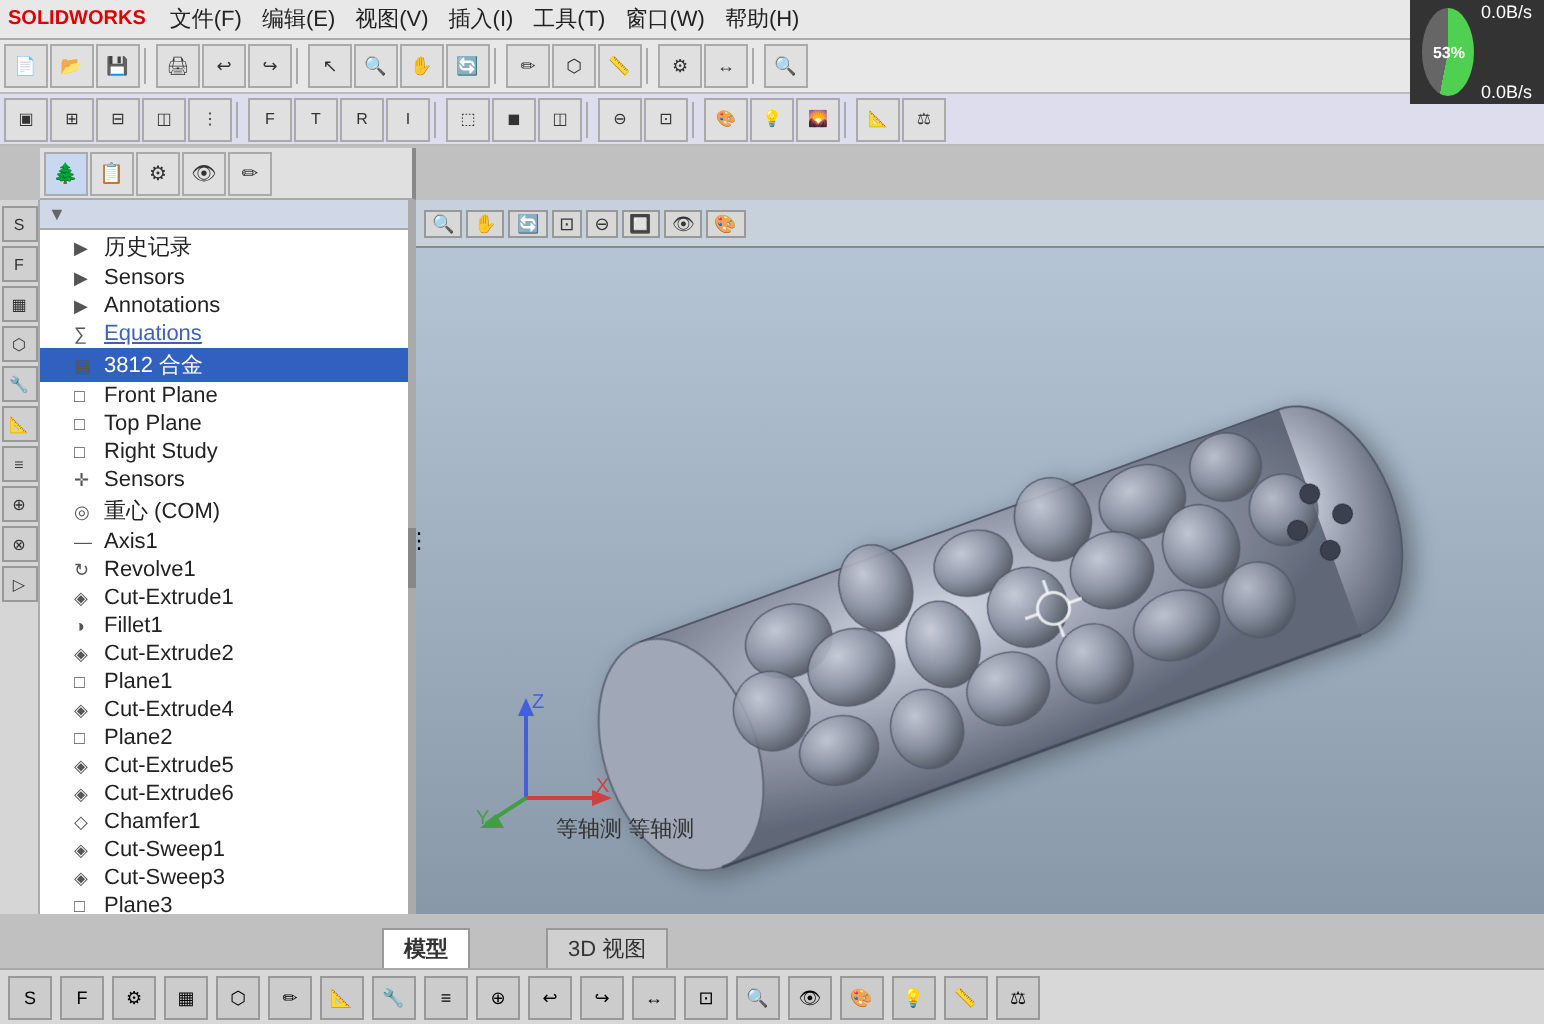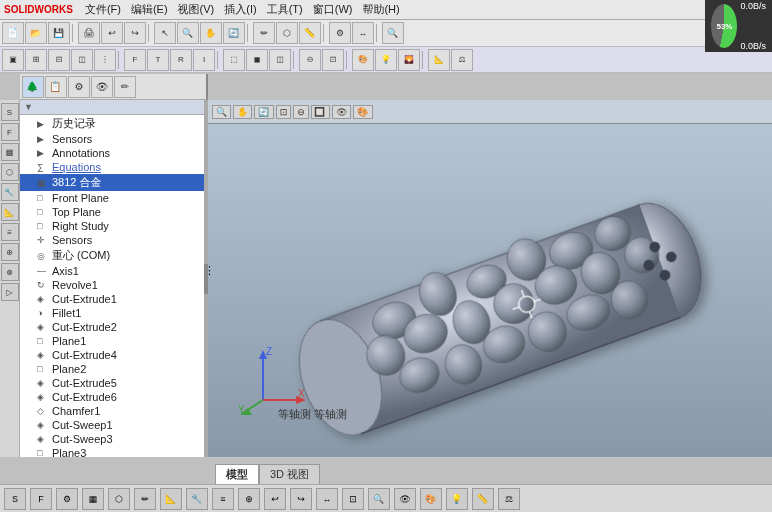--- a/index.html
+++ b/index.html
@@ -518,21 +518,21 @@
       <text x="0" y="68" font-size="10" fill="#40a040">Y</text>
     </svg>
   </div>
 
   <div id="view-label" style="bottom:35px;left:70px;">
     <span style="color:#333;font-size:11px;">等轴测</span>
     <span style="color:#333;font-size:11px;"> 等轴测</span>
   </div>
 </div>
 
-<div id="bottom-tabs" style="bottom:28px;left:215px;z-index:20;">
+<div id="bottom-tabs" style="bottom:28px;left:191px;z-index:20;gap:38px;">
   <div class="tab-btn active">模型</div>
   <div class="tab-btn">3D 视图</div>
 </div>
 
 <div id="statusbar">
   <div class="status-btn">S</div>
   <div class="status-btn">F</div>
   <div class="status-btn">⚙</div>
   <div class="status-btn">▦</div>
   <div class="status-btn">⬡</div>

